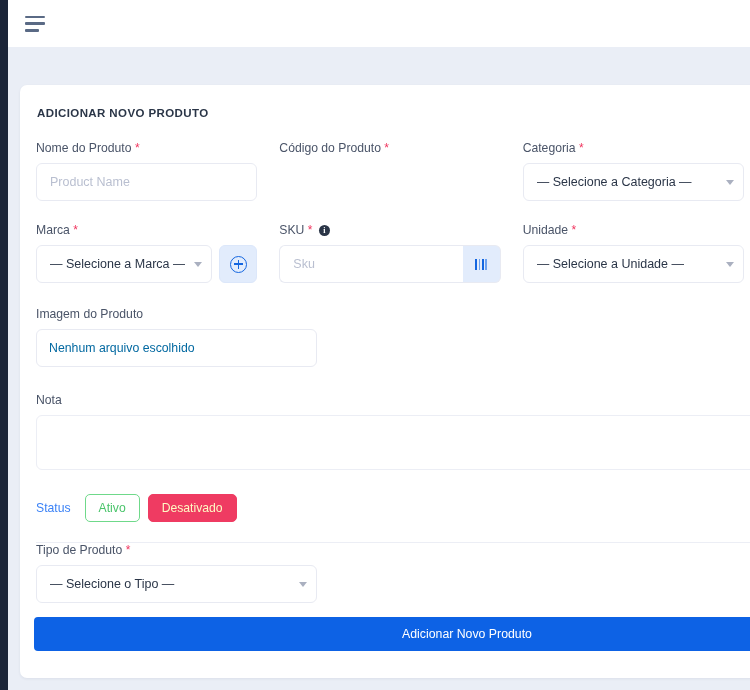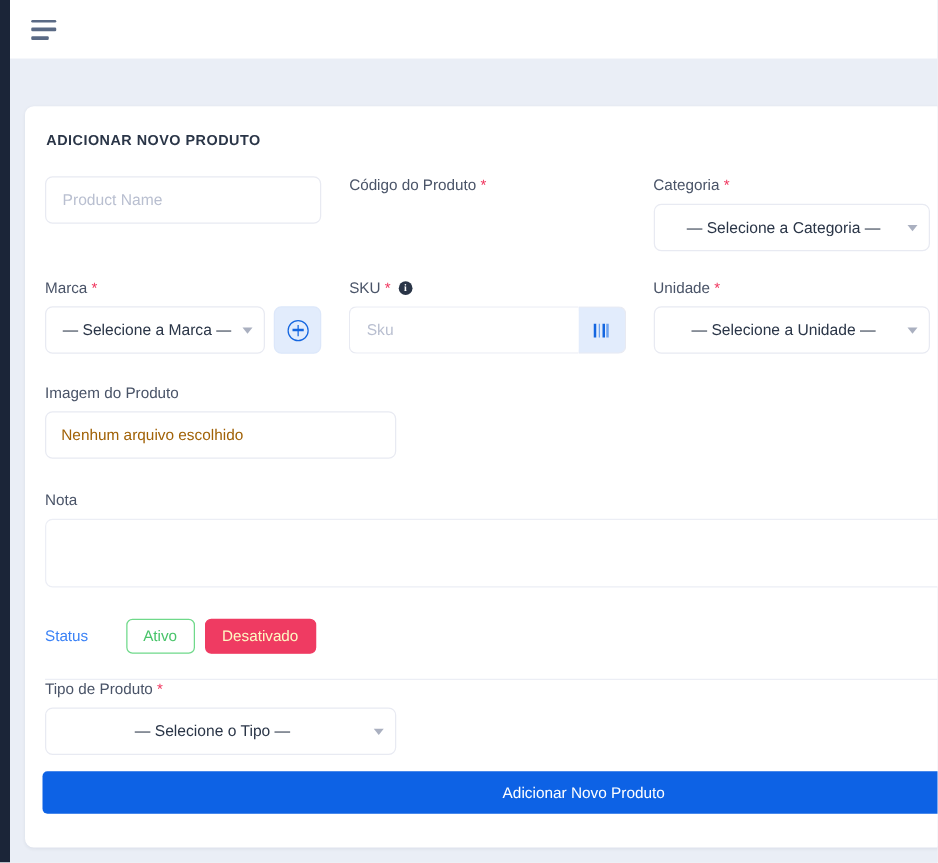--- a/index.html
+++ b/index.html
@@ -98,21 +98,20 @@
   .sel {
     width: 100%; height: 38px;
     border: 1px solid #e8eaf2; border-radius: 6px;
     background: #fff;
     font-size: 12.5px; color: #2a3547;
     padding: 0 26px 0 13px;
     appearance: none; -webkit-appearance: none;
     font-family: "Liberation Sans", sans-serif;
     outline: none;
     white-space: nowrap;
-    text-align: center;
   }
   .sel-wrap { position: relative; flex: 1; }
   .caret {
     position: absolute; right: 10px; top: 50%;
     margin-top: -2px;
     width: 0; height: 0;
     border-left: 4px solid transparent;
     border-right: 4px solid transparent;
     border-top: 5px solid #aab0c0;
     pointer-events: none;
@@ -155,42 +154,41 @@
     border: 1px solid #e8eaf2; border-radius: 6px;
     display: flex; align-items: stretch; overflow: hidden; background: #fff;
   }
   .file-btn {
     padding: 0 13px; display: flex; align-items: center;
     background: #f2f3f7; color: #2a3547; font-size: 12.3px;
     border-right: 1px solid #e8eaf2; cursor: pointer;
   }
   .file-name {
     padding: 0 12px; display: flex; align-items: center;
-    font-size: 12.3px; color: #a16207;
+    font-size: 12.3px; color: #0369a1;
   }
 
   .nota-area {
     width: 100%; height: 55px;
     border: 1px solid #eceef5; border-radius: 6px;
     background: #fff; resize: none; outline: none;
     font-family: "Liberation Sans", sans-serif;
     font-size: 12.5px; color: #3a4559; padding: 9px 12px;
   }
 
   .status-row { display: flex; align-items: center; margin-top: 20px; }
   .status-label { font-size: 12.2px; color: #3b82f6; margin-right: 14px; }
   .pill {
     height: 28px; padding: 0 13px;
     border-radius: 5px; font-size: 12.2px;
     display: flex; align-items: center; cursor: pointer;
   }
   .pill-active {
     background: #fff; border: 1.5px solid #6fd98a; color: #49c46a;
     margin-right: 8px;
-    margin-left: 16px;
   }
   .pill-inactive {
     background: #ef3b62; border: 1.5px solid #ef3b62; color: #fef9c3;
   }
 
   .divider {
     height: 1px; background: #eceef5;
     margin: 20px 0 0 0;
   }
 
@@ -220,20 +218,24 @@
 
   <div class="page-bg"></div>
 
   <div class="card">
     <div class="card-inner">
 
       <div class="card-title">ADICIONAR NOVO PRODUTO</div>
 
       <div class="row">
         <div class="col col-a">
+          <label class="fld">
+            <span>Nome do Produto</span>
+            <span class="req">*</span>
+          </label>
           <input class="inp" type="text" placeholder="Product Name" style="">
         </div>
 
         <div class="col col-b">
           <label class="fld">
             <span>Código do Produto</span>
             <span class="req">*</span>
           </label>
         </div>
 

